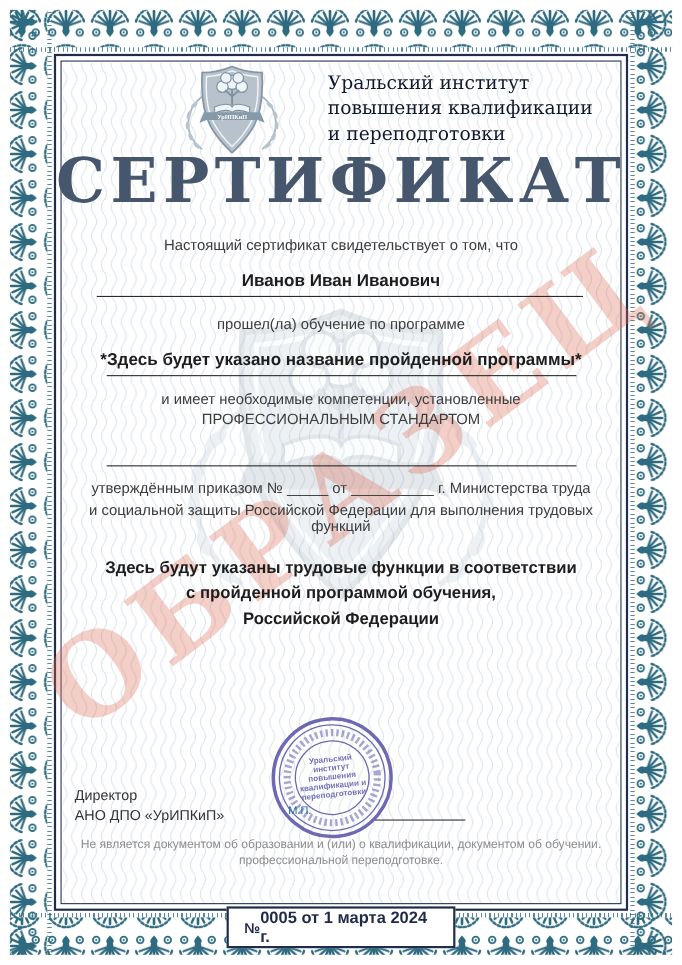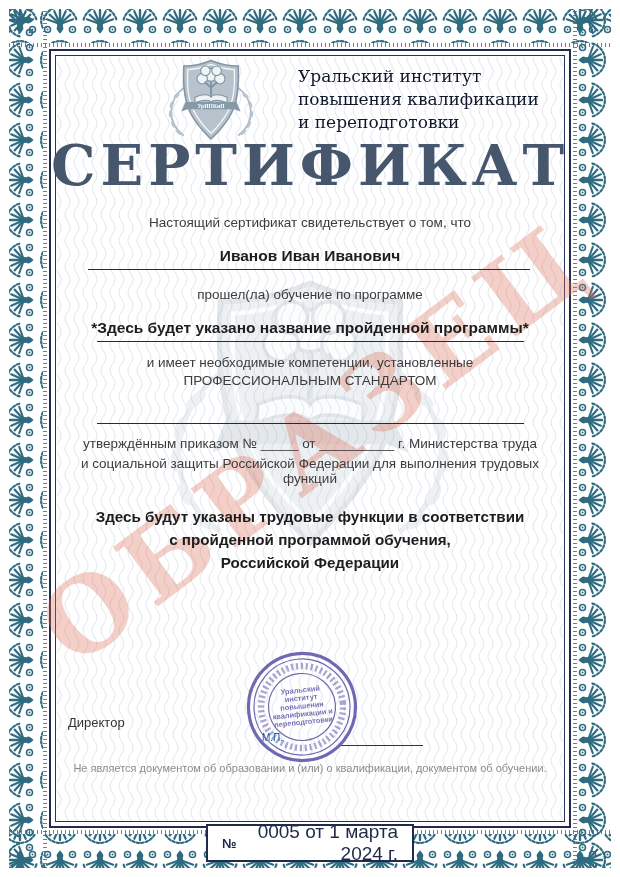--- a/index.html
+++ b/index.html
@@ -58,21 +58,21 @@
   #signature-line{left:341px;top:745px;width:82px;border-top:1.2px solid #333;z-index:3;height:0;position:absolute;}
   #stamp{left:244px;top:649px;z-index:4;opacity:.85;transform:rotate(-6deg);}
   
   #disclaimer{left:70px;top:762px;width:480px;z-index:3;text-align:center;
     font-size:11px;line-height:13.5px;color:#8c8c8c;}
   
   #number-box{left:50%;top:824px;transform:translateX(-50%);width:208px;height:38px;z-index:6;
     background:#fff;border:2.5px solid #1f2c4d;box-sizing:border-box;
     display:flex;align-items:center;padding:0 14px;}
   #number-box .label{font-weight:bold;font-size:13px;color:#1e2a47;}
-  #number-box .value{flex:1;text-align:right;font-weight:normal;font-size:19px;color:#1e2a47;}
+  #number-box .value{flex:1;text-align:left;font-weight:bold;font-size:15px;color:#1e2a47;}
 </style>
 </head>
 <body>
 
 <svg id="bg-svg" class="abs" width="620" height="877">
   <defs>
     <pattern id="wave" width="9" height="26" patternUnits="userSpaceOnUse">
       <path d="M4.5,0 C1.2,4.5 1.2,8.5 4.5,13 C7.8,17.5 7.8,21.5 4.5,26" fill="none" stroke="#dde4ee" stroke-width="1"></path>
     </pattern>
     <g id="tile">
@@ -188,38 +188,40 @@
 <div id="approved1" class="row">утверждённым приказом № _____ от __________ г. Министерства труда</div>
 <div id="approved2" class="row">и социальной защиты Российской Федерации для выполнения трудовых функций</div>
 <div id="functions" class="row bold">
   <div>Здесь будут указаны трудовые функции в соответствии</div>
   <div>с пройденной программой обучения,</div>
   <div>Российской Федерации</div>
 </div>
 
 <div id="director" class="abs">
   <div>Директор</div>
+  <div>АНО ДПО «УрИПКиП»</div>
 </div>
 <div id="mp-label" class="abs">М.П.</div>
 <div id="signature-line"></div>
 
 <svg id="stamp" class="abs" width="116" height="116" viewBox="-58 -58 116 116">
   <circle r="53.5" fill="none" stroke="#5650a6" stroke-width="3.2"></circle>
   <circle r="48" fill="none" stroke="#5650a6" stroke-width="1.2"></circle>
   <circle r="33.5" fill="none" stroke="#5650a6" stroke-width="1.2"></circle>
   <circle r="41" fill="none" stroke="#5650a6" stroke-width="6.5" stroke-dasharray="2.2 2.7" opacity=".6"></circle>
   <g fill="#5650a6" font-size="7.4" font-weight="bold" text-anchor="middle" font-family="Liberation Sans, sans-serif" opacity=".95">
     <text y="-14.5">Уральский</text>
     <text y="-6.5">институт</text>
     <text y="1.5">повышения</text>
     <text y="9.5">квалификации и</text>
     <text y="17.5">переподготовки</text>
   </g>
 </svg>
 
 <div id="disclaimer" class="abs">
   <div>Не является документом об образовании и (или) о квалификации, документом об обучении.</div>
+  <div>профессиональной переподготовке.</div>
 </div>
 
 <div id="number-box" class="abs">
   <span class="label">№</span>
   <span class="value">0005 от 1 марта 2024 г.</span>
 </div>
 
 </body></html>

